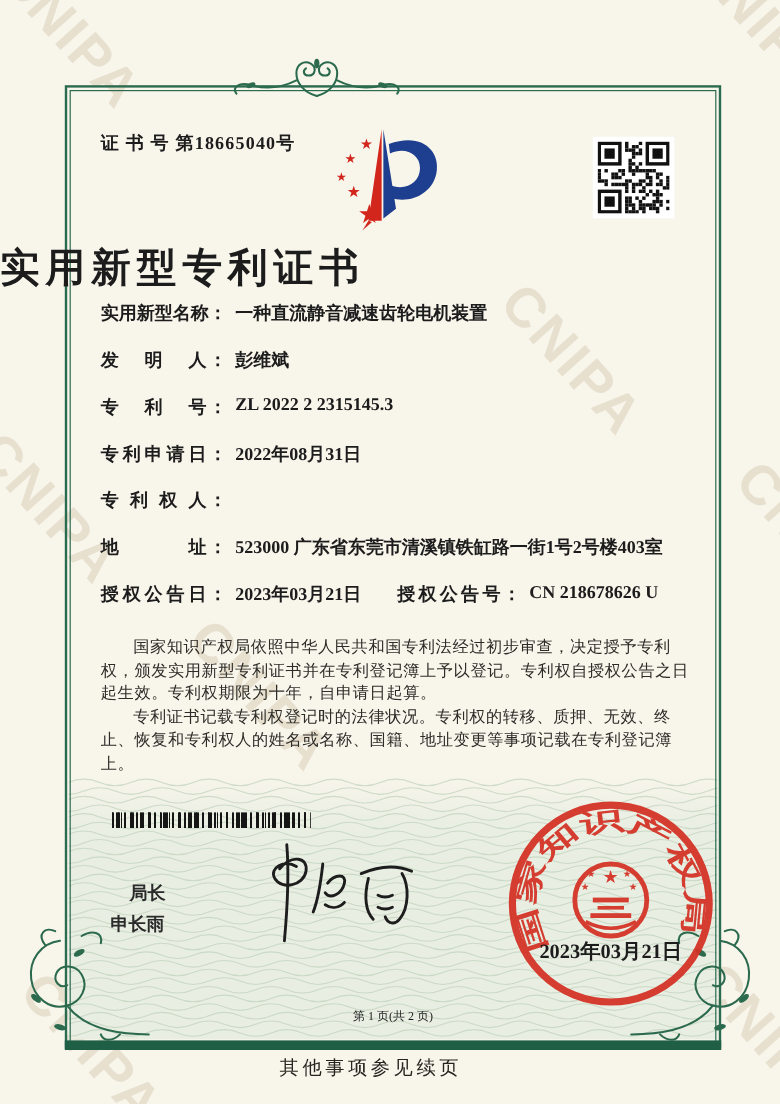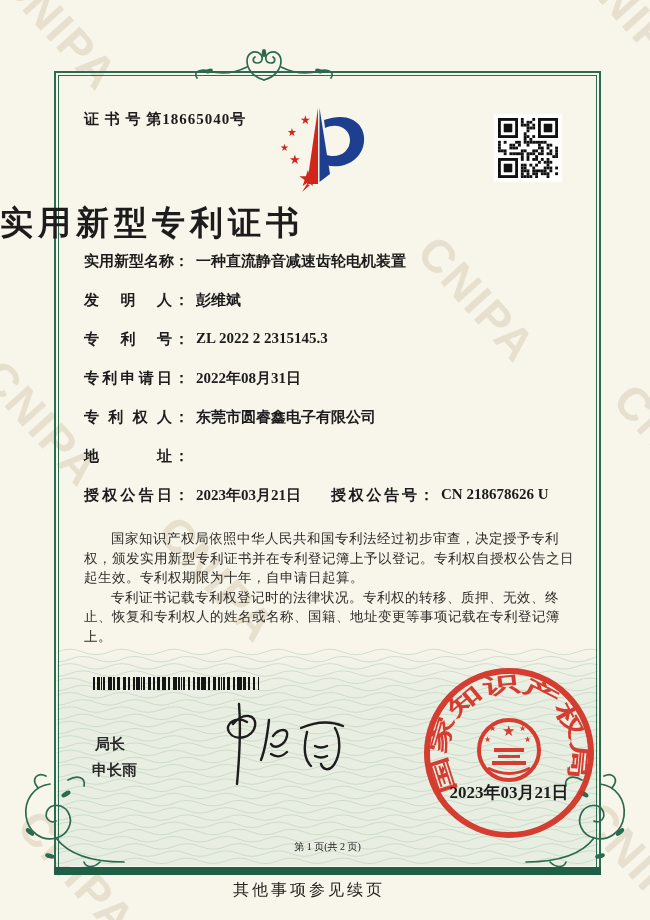--- a/index.html
+++ b/index.html
@@ -43,21 +43,21 @@
   .legal{position:absolute;left:84px;top:529px;width:494px;font-size:13.5px;line-height:19.5px;
     color:#2e2c28;letter-spacing:0.5px;}
   .legal p{margin:0;text-indent:2em;}
   
   .barcode{position:absolute;left:93px;top:677px;width:166px;height:13px;
     background-image:
       repeating-linear-gradient(90deg,#151515 0 2px,transparent 2px 5px),
       repeating-linear-gradient(90deg,#151515 0 1px,transparent 1px 8px),
       repeating-linear-gradient(90deg,transparent 0 4px,#151515 4px 6px,transparent 6px 13px);}
   
-  .role{position:absolute;left:95px;top:735px;font-family:"Liberation Sans","DejaVu Sans",sans-serif;
+  .role{position:absolute;left:108px;top:735px;font-family:"Liberation Sans","DejaVu Sans",sans-serif;
     font-size:15px;font-weight:700;color:#2a2a2a;}
   .commissioner{position:absolute;left:92px;top:761px;font-family:Liberation Mono, monospace;
     font-size:15px;font-weight:700;color:#2a2a2a;}
   .signature{position:absolute;left:195px;top:698px;width:155px;height:92px;}
   .signature path{fill:none;stroke:#1d1d1d;stroke-width:2.4;stroke-linecap:round;stroke-linejoin:round;}
   
   .seal{position:absolute;left:420px;top:664px;width:178px;height:178px;}
   
   .orn path{fill:none;stroke:#2c6a4e;stroke-width:1.7;stroke-linecap:round;}
   .orn ellipse{fill:#2c6a4e;}
@@ -320,25 +320,25 @@
       <span>ZL 2022 2 2315145.3</span>
   </div>
   <div class="f-row">
     <span class="f-label">专利申请日</span>
       <span class="f-sep">：</span>
       <span>2022年08月31日</span>
   </div>
   <div class="f-row">
     <span class="f-label">专利权人</span>
       <span class="f-sep">：</span>
-      <span>东莞市圆睿鑫电子有限公司</span>
   </div>
   <div class="f-row">
     <span class="f-label">地址</span>
       <span class="f-sep">：</span>
+      <span>523000 广东省东莞市清溪镇铁缸路一街1号2号楼403室</span>
   </div>
   <div class="f-row">
     <span class="f-label">授权公告日</span>
       <span class="f-sep">：</span>
       <span>2023年03月21日</span>
     <span class="f-label2">授权公告号</span>
       <span class="f-sep">：</span>
       <span>CN 218678626 U</span>
   </div>
 </div>

